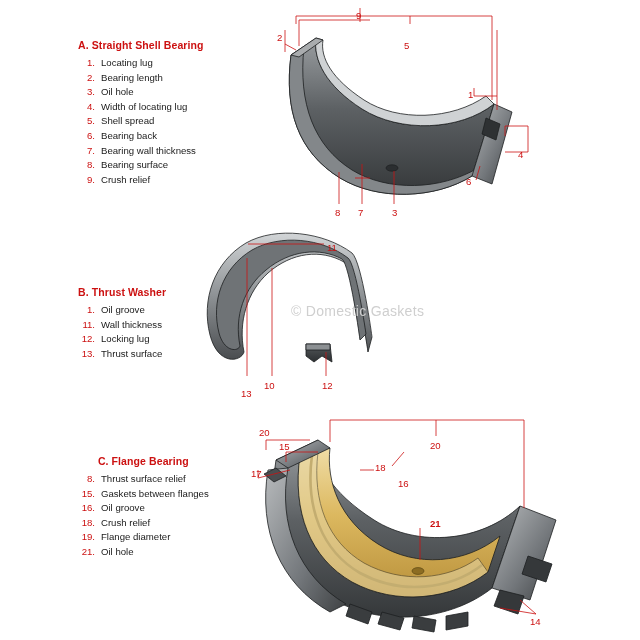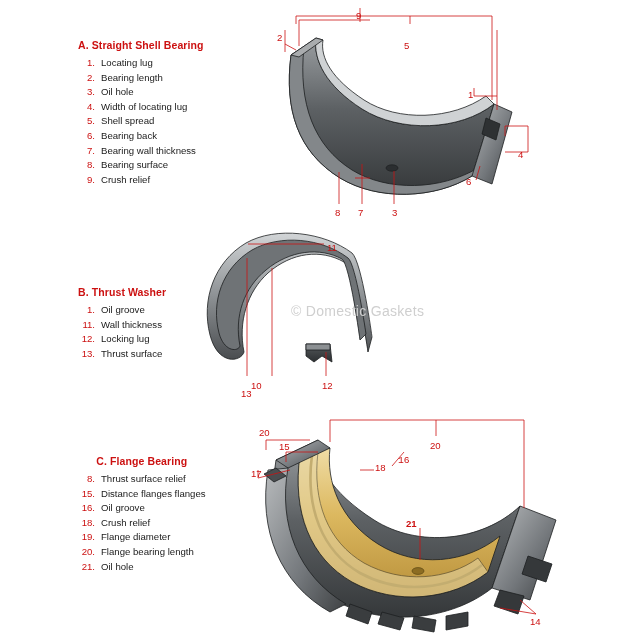--- a/index.html
+++ b/index.html
@@ -263,62 +263,58 @@
 
   <div class="legend" id="legend-c">
     <div class="title">C. Flange Bearing</div>
     <ul>
       <li>
           <span class="num">8.</span>
           <span>Thrust surface relief</span>
         </li>
       <li>
           <span class="num">15.</span>
-          <span>Distance flanges flanges</span>
+          <span>Gaskets between flanges</span>
         </li>
       <li>
           <span class="num">16.</span>
           <span>Oil groove</span>
         </li>
       <li>
           <span class="num">18.</span>
           <span>Crush relief</span>
         </li>
       <li>
           <span class="num">19.</span>
           <span>Flange diameter</span>
-        </li>
-      <li>
-          <span class="num">20.</span>
-          <span>Flange bearing length</span>
         </li>
       <li>
           <span class="num">21.</span>
           <span>Oil hole</span>
         </li>
     </ul>
   </div>
 
   <div id="callout-layer">
       <div class="cnum" style="left: 356px; top: 11px;">9</div>
       <div class="cnum" style="left: 277px; top: 33px;">2</div>
       <div class="cnum" style="left: 404px; top: 41px;">5</div>
       <div class="cnum" style="left: 468px; top: 90px;">1</div>
       <div class="cnum" style="left: 518px; top: 150px;">4</div>
       <div class="cnum" style="left: 466px; top: 177px;">6</div>
       <div class="cnum" style="left: 335px; top: 208px;">8</div>
       <div class="cnum" style="left: 358px; top: 208px;">7</div>
       <div class="cnum" style="left: 392px; top: 208px;">3</div>
       <div class="cnum" style="left: 327px; top: 243px;">11</div>
       <div class="cnum" style="left: 241px; top: 389px; text-align: right;">13</div>
-      <div class="cnum" style="left: 251px; top: 381px;">10</div>
+      <div class="cnum" style="left: 264px; top: 381px;">10</div>
       <div class="cnum" style="left: 322px; top: 381px;">12</div>
       <div class="cnum" style="left: 259px; top: 428px;">20</div>
       <div class="cnum" style="left: 279px; top: 442px;">15</div>
       <div class="cnum" style="left: 430px; top: 441px;">20</div>
       <div class="cnum" style="left: 251px; top: 469px;">17</div>
       <div class="cnum" style="left: 375px; top: 463px;">18</div>
-      <div class="cnum" style="left: 398px; top: 456px; font-family: Liberation Mono, monospace;">16</div>
-      <div class="cnum" style="left: 406px; top: 519px; font-weight: bold;">21</div>
+      <div class="cnum" style="left: 398px; top: 479px;">16</div>
+      <div class="cnum" style="left: 430px; top: 519px; font-weight: bold;">21</div>
       <div class="cnum" style="left: 530px; top: 617px;">14</div>
     </div>
 
 </div>
 
 </body></html>

